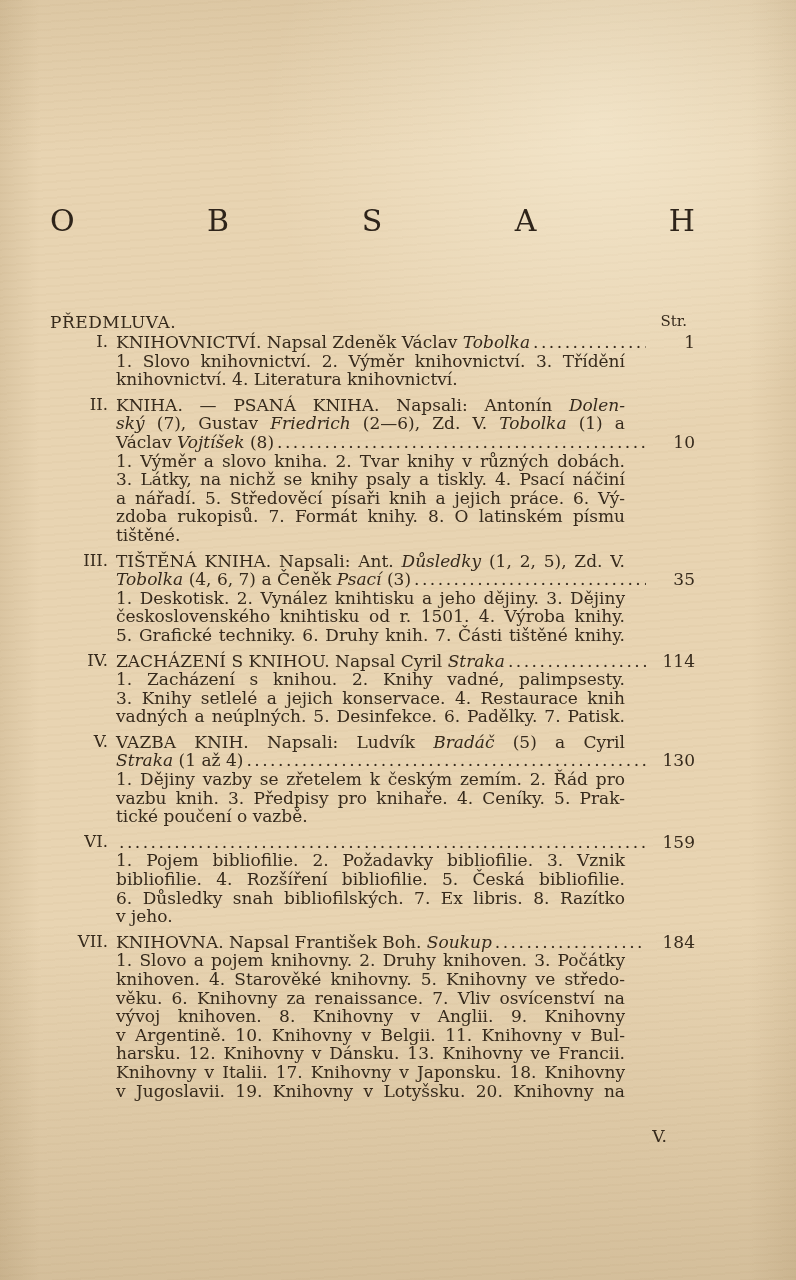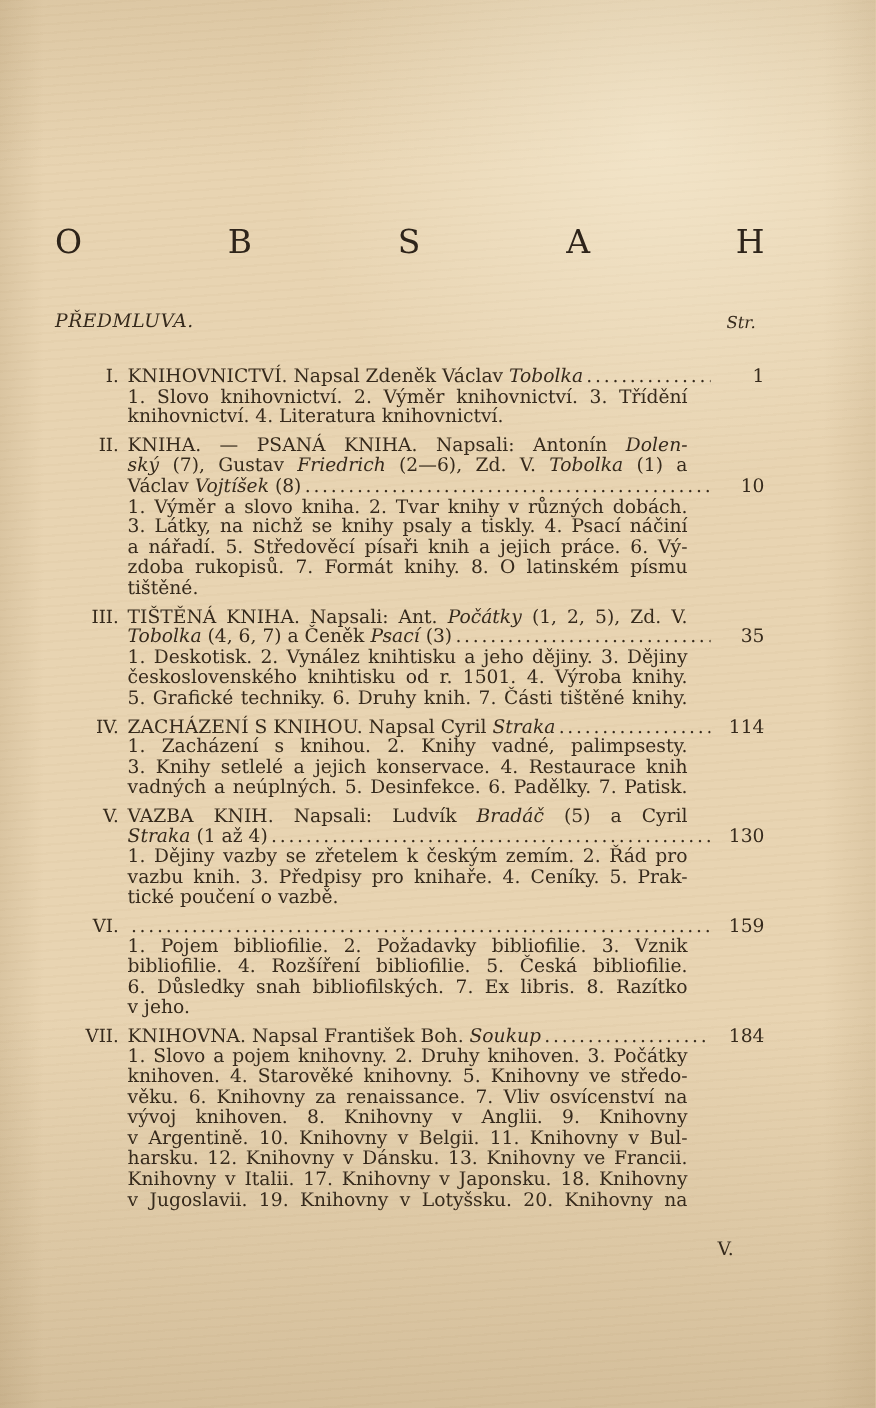--- a/index.html
+++ b/index.html
@@ -23,22 +23,22 @@
   .sheet {
     position: absolute; left: 50px; top: 0; width: 645px; height: 100%;
   }
   .book-title {
     position: absolute; top: 204px; left: 0; right: 0;
     display: flex; justify-content: space-between;
     font-size: 30px; line-height: 34px;
     color: #2e241a;
   }
   .header-row {
-    position: absolute; top: 282px; left: 0; right: 0;
-    display: flex; justify-content: space-between; align-items: flex-end; font-style: italic;
+    position: absolute; top: 312px; left: 0; right: 0;
+    display: flex; justify-content: space-between; align-items: flex-start;
   }
   .preface { font-size: 17px; letter-spacing: 0.5px; }
   .str-col { font-size: 15px; margin-right: 8px; }
   .toc {
     position: absolute; top: 333px; left: 0; right: 0;
   }
   .entry { display: flex; margin-bottom: 7px; }
   .num {
     width: 66px; box-sizing: border-box;
     text-align: right; padding-right: 8px;
@@ -117,21 +117,21 @@
           <div class="s-line justify">1. Výměr a slovo kniha. 2. Tvar knihy v různých dobách.</div>
           <div class="s-line justify">3. Látky, na nichž se knihy psaly a tiskly. 4. Psací náčiní</div>
           <div class="s-line justify">a nářadí. 5. Středověcí písaři knih a jejich práce. 6. Vý-</div>
           <div class="s-line justify">zdoba rukopisů. 7. Formát knihy. 8. O latinském písmu</div>
           <div class="s-line left">tištěné.</div>
         </div>
       </div>
       <div class="entry">
         <div class="num">III.</div>
         <div class="entry-body">
-          <div class="h-line justify"><span>TIŠTĚNÁ KNIHA. Napsali: Ant. </span><span class="it">Počátky</span><span> (1, 2, 5), Zd. V.</span></div>
+          <div class="h-line justify"><span>TIŠTĚNÁ KNIHA. Napsali: Ant. </span><span class="it">Důsledky</span><span> (1, 2, 5), Zd. V.</span></div>
           <div class="h-line leader">
             <span class="h-text"><span class="it">Tobolka</span><span> (4, 6, 7) a Čeněk </span><span class="it">Psací</span><span> (3)</span></span>
             <span class="dots">......................................................................</span>
             <span class="pg">35</span>
           </div>
           <div class="s-line justify">1. Deskotisk. 2. Vynález knihtisku a jeho dějiny. 3. Dějiny</div>
           <div class="s-line justify">československého knihtisku od r. 1501. 4. Výroba knihy.</div>
           <div class="s-line justify">5. Grafické techniky. 6. Druhy knih. 7. Části tištěné knihy.</div>
         </div>
       </div>

